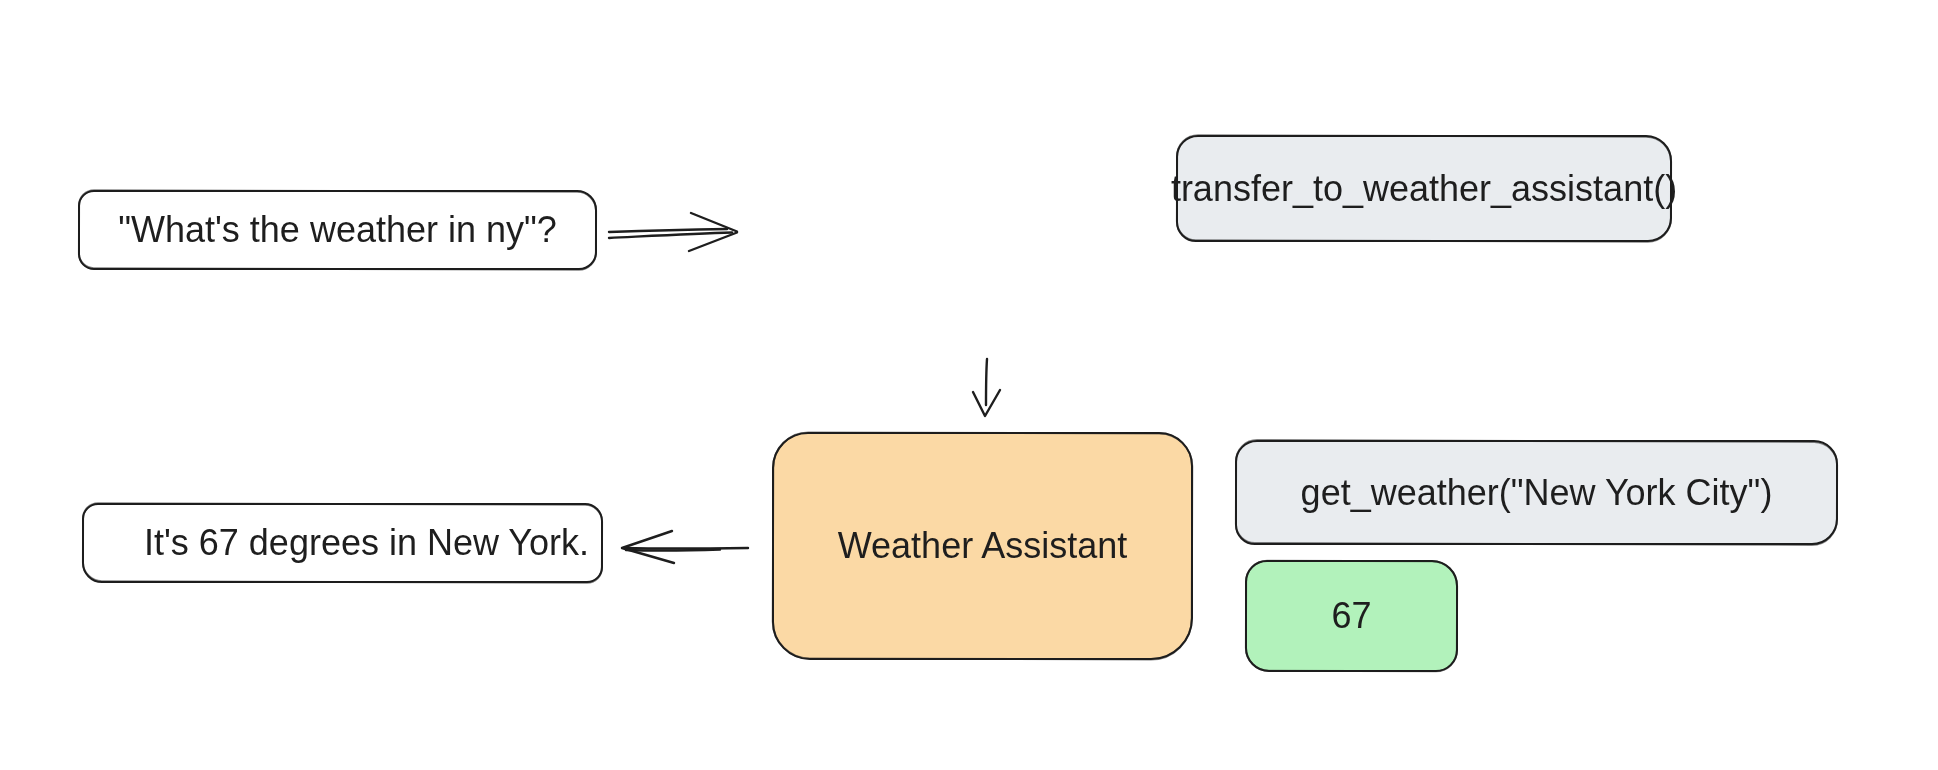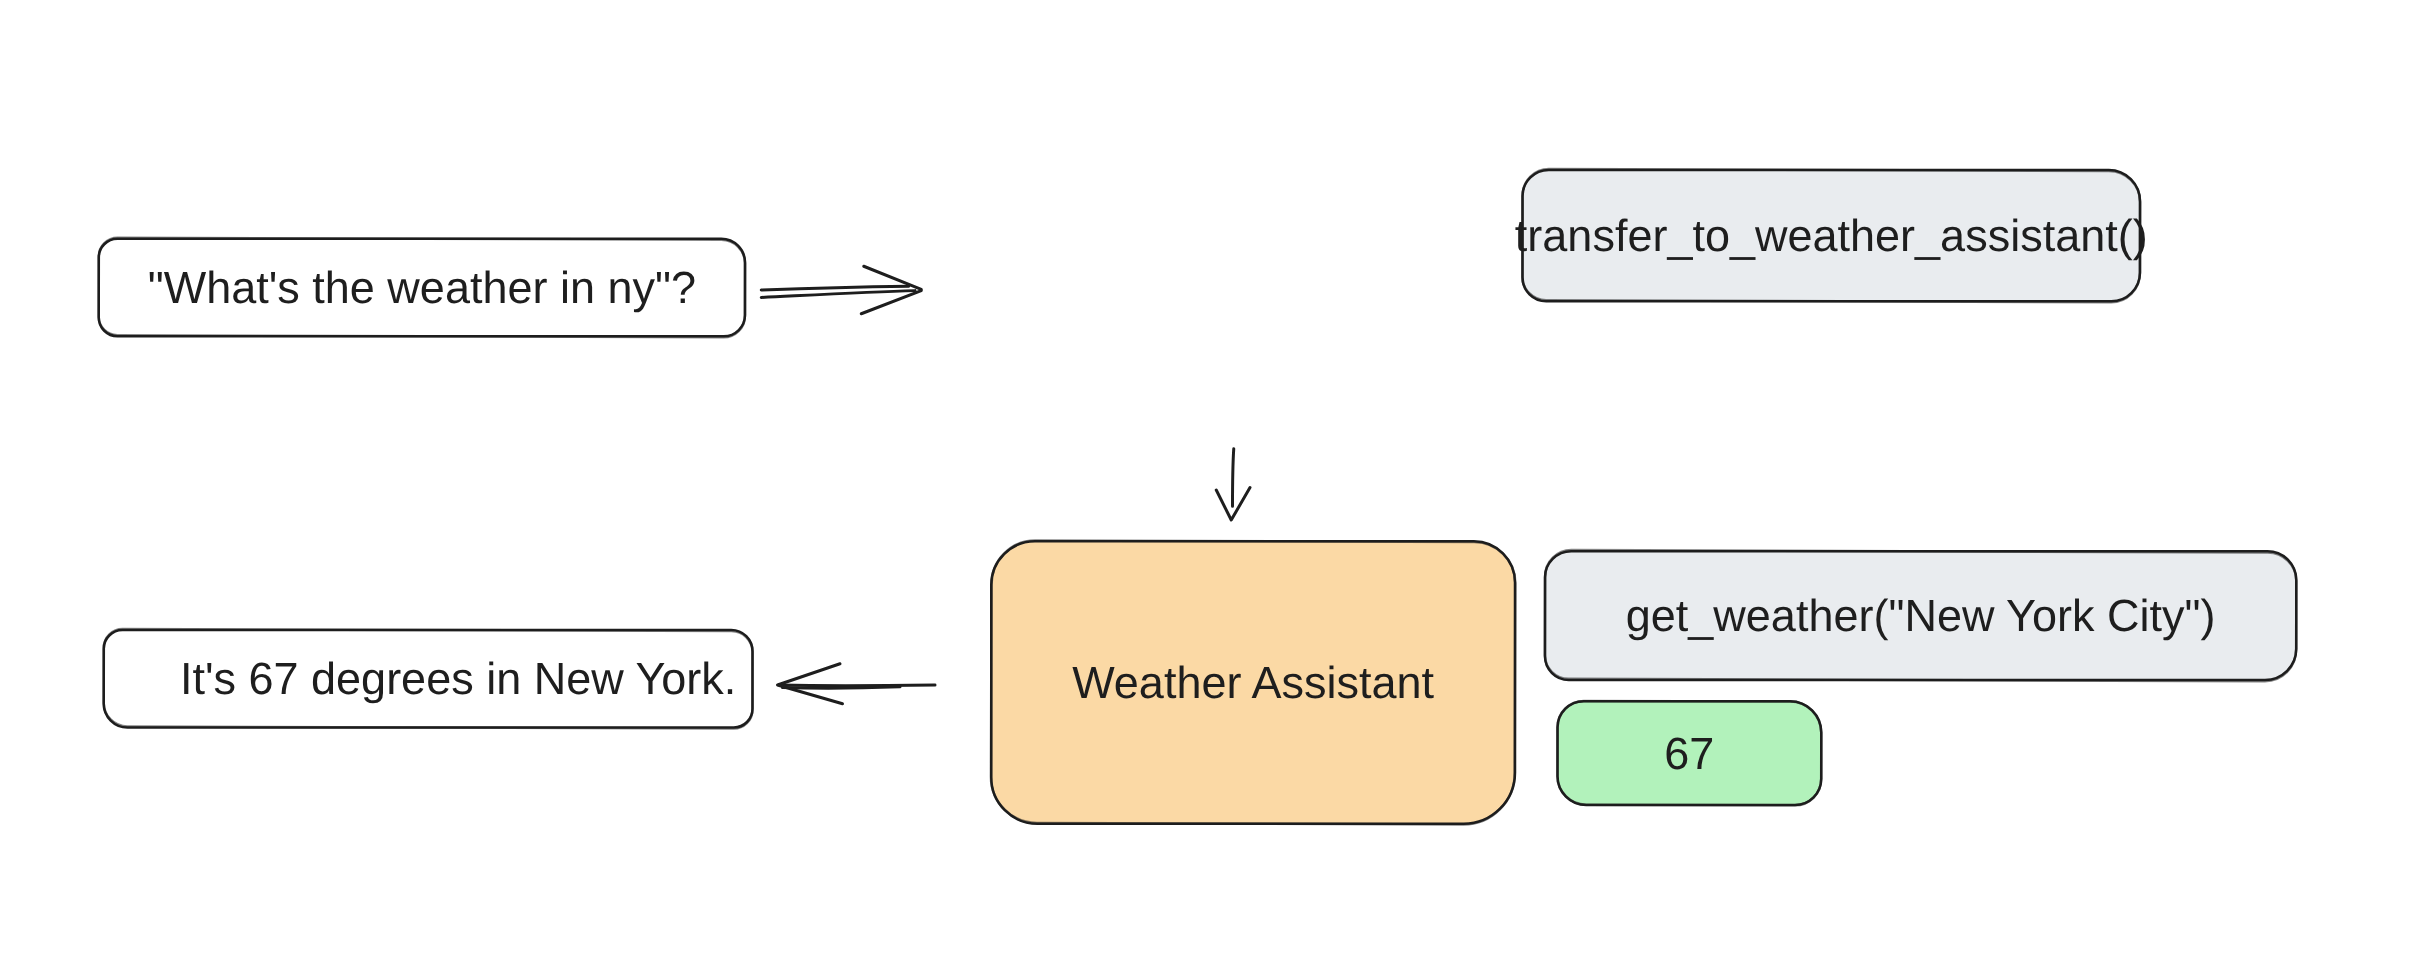--- a/index.html
+++ b/index.html
@@ -36,24 +36,24 @@
     transform: rotate(0.2deg);
     pointer-events: none;
   }
   .message-node { background: #ffffff; }
   .agent-node   { background: var(--agent-fill, #fbd9a5); }
   .tool-node    { background: var(--tool-fill, #e9ecef); }
   .result-node  { background: var(--result-fill, #b2f2bb); }
 
   .node-user-query      { left: 78px;   top: 190px; width: 519px; height: 80px;  border-radius: 16px 20px 18px 16px; }
   .node-triage-agent    { left: 772px;  top: 123px; width: 418px; height: 229px; border-radius: 36px 42px 38px 34px; }
-  .node-transfer-tool   { left: 1217px; top: 135px; width: 496px; height: 107px; border-radius: 22px 26px 24px 20px; }
-  .node-weather-agent   { left: 772px;  top: 432px; width: 421px; height: 228px; border-radius: 36px 34px 42px 38px; margin-left: 20px; }
+  .node-transfer-tool   { left: 1176px; top: 135px; width: 496px; height: 107px; border-radius: 22px 26px 24px 20px; }
+  .node-weather-agent   { left: 772px;  top: 432px; width: 421px; height: 228px; border-radius: 36px 34px 42px 38px; }
   .node-weather-tool    { left: 1235px; top: 440px; width: 603px; height: 105px; border-radius: 22px 24px 26px 20px; }
-  .node-tool-result     { left: 1245px; top: 560px; width: 213px; height: 85px;  border-radius: 22px 26px 22px 24px; }
+  .node-tool-result     { left: 1245px; top: 560px; width: 213px; height: 112px;  border-radius: 22px 26px 22px 24px; }
   .node-final-response  { left: 82px;   top: 503px; width: 521px; height: 80px;  border-radius: 16px 18px 16px 20px; padding-left: 48px; }
 
   .arrow { position: absolute; pointer-events: none; }
   .arrow-query-to-triage   { left: 605px; top: 202px; }
   .arrow-triage-to-weather { left: 963px; top: 356px; }
   .arrow-weather-to-reply  { left: 610px; top: 518px; }
   .arrow path {
     fill: none;
     stroke: var(--stroke, #1e1e1e);
     stroke-width: 2.4;

